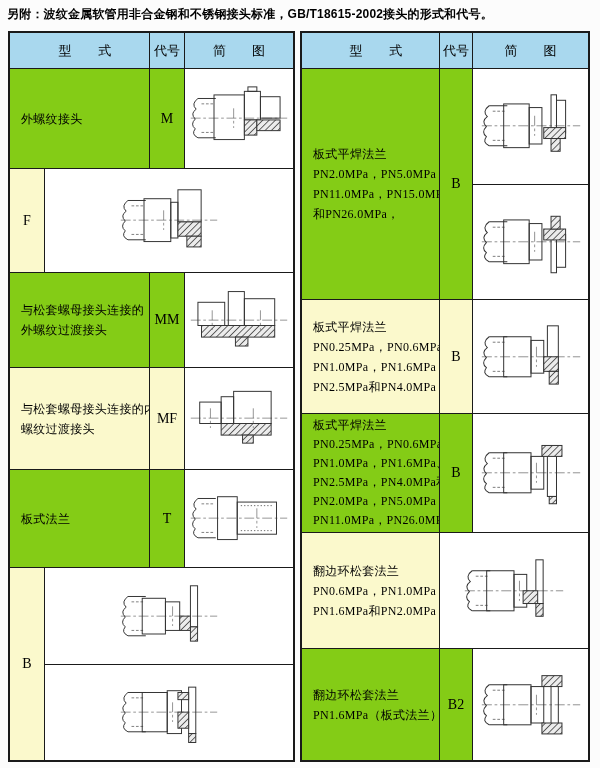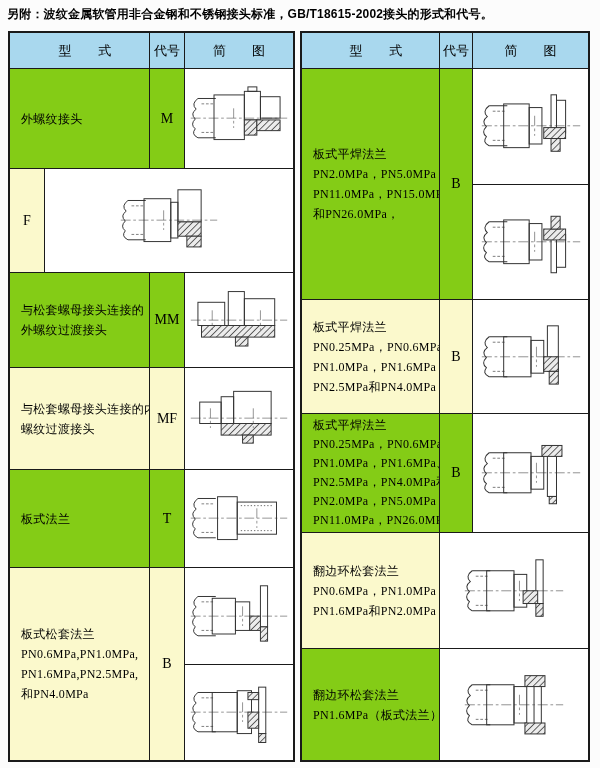--- a/index.html
+++ b/index.html
@@ -195,24 +195,20 @@
               <rect class="s" x="54" y="18" width="44" height="36"></rect>
               <path class="dd" d="M58,22 H94"></path>
               <path class="dd" d="M58,50 H94"></path>
               <path class="cl" d="M76,25 V47"></path>
             </svg>
           </div>
       </div>
     </div>
 
     <div class="row hl last">
-      <div class="cell type">板式松套法兰
-PN0.6MPa,PN1.0MPa,
-PN1.6MPa,PN2.5MPa,
-和PN4.0MPa</div>
       <div class="cell code">B</div>
       <div class="cell dcell">
         <div class="diag">
             <svg viewBox="0 0 112 72" xmlns="http://www.w3.org/2000/svg">
               <defs>
                 <pattern id="h5" width="5" height="5" patternUnits="userSpaceOnUse" patternTransform="rotate(45)">
                   <rect width="5" height="5" fill="#ececec"></rect>
                   <path d="M0,0 V5" stroke="#444" stroke-width="1.8"></path>
                 </pattern>
               </defs>
@@ -398,20 +394,21 @@
               <rect class="s" style="fill:url(#h11)" x="80" y="50" width="8" height="14"></rect>
               <path class="cl" d="M62,25 V47"></path>
             </svg>
           </div>
       </div>
     </div>
 
     <div class="row last">
       <div class="cell type">翻边环松套法兰
 PN1.6MPa（板式法兰）</div>
+      <div class="cell code">B2</div>
       <div class="cell dcell">
         <div class="diag">
             <svg viewBox="0 0 112 72" xmlns="http://www.w3.org/2000/svg">
               <defs>
                 <pattern id="h12" width="5" height="5" patternUnits="userSpaceOnUse" patternTransform="rotate(45)">
                   <rect width="5" height="5" fill="#ececec"></rect>
                   <path d="M0,0 V5" stroke="#444" stroke-width="1.8"></path>
                 </pattern>
               </defs>
               <path class="cl" d="M2,36 H110"></path>

